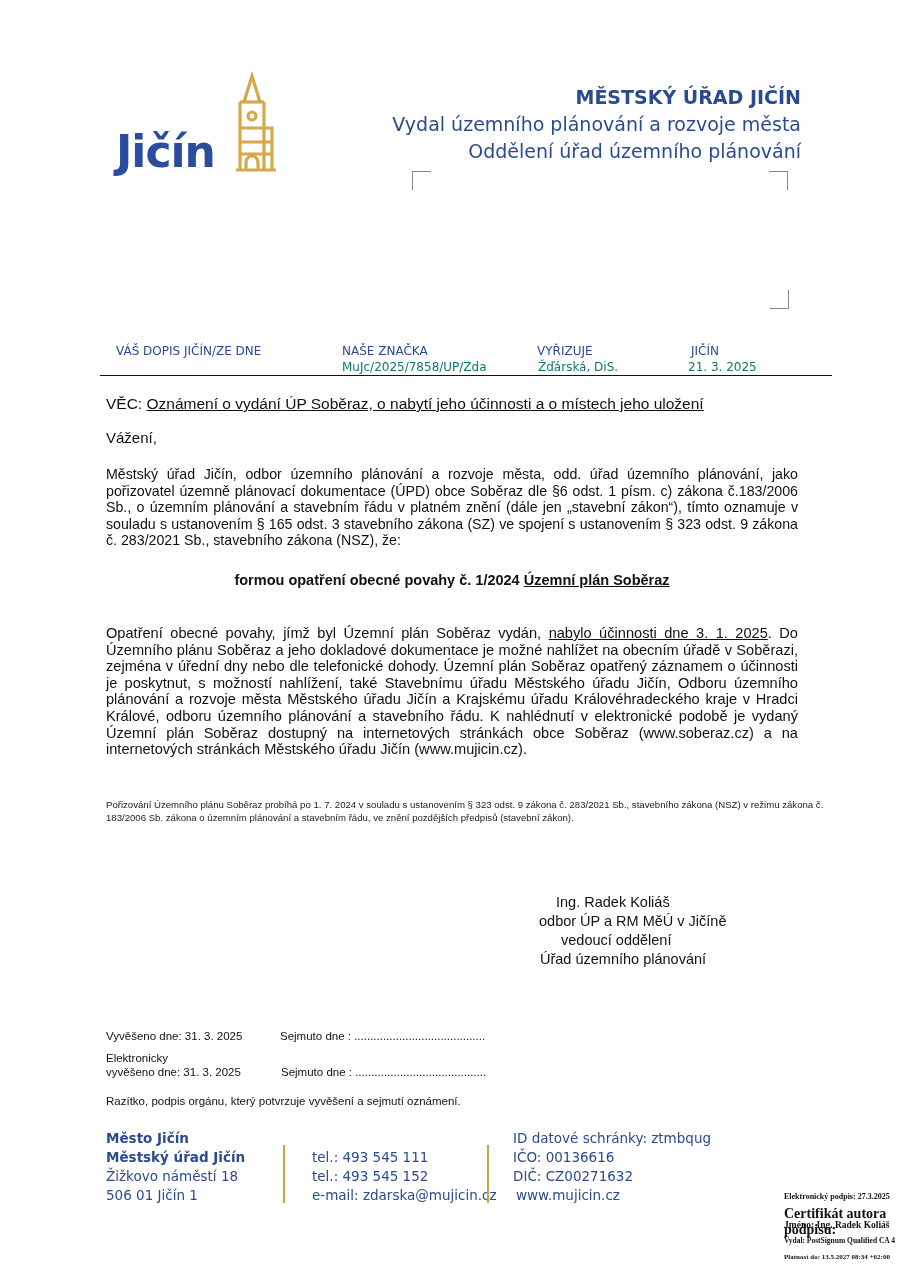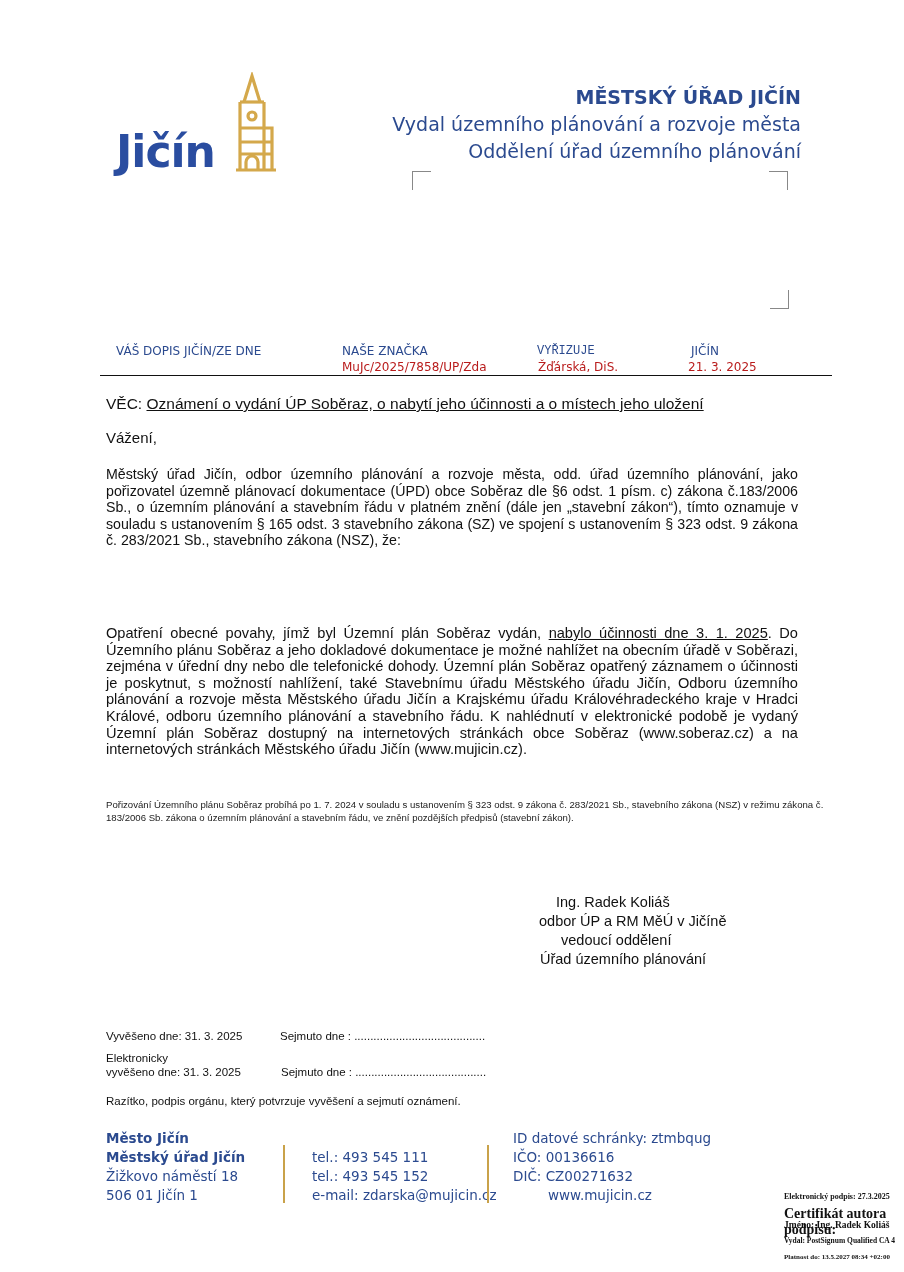--- a/index.html
+++ b/index.html
@@ -9,21 +9,21 @@
   .logo-tower { left: 232px; top: 72px; width: 44px; height: 100px; }
   .hdr { right: 103px; text-align: right; color: #2b4a8f; font-family: "DejaVu Sans", sans-serif; }
   .hdr-title { top: 86px; font-size: 19px; font-weight: bold; }
   .hdr-sub1 { top: 113px; font-size: 19px; }
   .hdr-sub2 { top: 140px; font-size: 19px; }
   .bracket { border-color: #888; border-style: solid; width: 18px; height: 18px; }
   .br-tl { left: 412px; top: 171px; border-width: 1.5px 0 0 1.5px; }
   .br-tr { left: 769px; top: 171px; border-width: 1.5px 1.5px 0 0; }
   .br-br { left: 770px; top: 290px; border-width: 0 1.5px 1.5px 0; }
   .meta-label { top: 344px; font-size: 12px; color: #2b4a8f; font-family: "DejaVu Sans", sans-serif; }
-  .meta-val { top: 360px; font-size: 12px; color: #b91c1c; font-family: "DejaVu Sans", sans-serif; }
+  .meta-val { top: 360px; font-size: 12px; color: #0f766e; font-family: "DejaVu Sans", sans-serif; }
   .meta-line { left: 100px; top: 375px; width: 732px; height: 1px; background: #111; }
   .body-text { left: 106px; width: 692px; font-size: 14.2px; line-height: 16.6px; text-align: justify; }
   .vec { top: 396px; font-size: 15.5px; }
   .vec u { font-weight: normal; }
   .center-bold { left: 106px; width: 692px; text-align: center; font-weight: bold; font-size: 14.5px; line-height: 18px; top: 571px; }
   .small-note { left: 106px; width: 720px; font-size: 9.6px; line-height: 13px; top: 798px; color: #222; }
   .sig { font-size: 14.5px; line-height: 19.5px; }
   .posted { font-size: 11.5px; line-height: 14px; color: #111; }
   .footer { font-family: "DejaVu Sans", sans-serif; font-size: 13.5px; line-height: 19px; color: #2b4a8f; }
   .vbar { width: 2px; background: #c9a24a; }
@@ -50,33 +50,34 @@
 <div class="abs hdr hdr-sub1">Vydal územního plánování a rozvoje města</div>
 <div class="abs hdr hdr-sub2">Oddělení úřad územního plánování</div>
 
 <div class="abs bracket br-tl"></div>
 <div class="abs bracket br-tr"></div>
 <div class="abs bracket br-br"></div>
 
 <div class="abs meta-label" style="left:116px;">VÁŠ DOPIS JIČÍN/ZE DNE</div>
 <div class="abs meta-label" style="left:342px;">NAŠE ZNAČKA</div>
 <div class="abs meta-val" style="left:342px;">MuJc/2025/7858/UP/Zda</div>
-<div class="abs meta-label" style="left:537px;font-family:Liberation Mono, monospace;">VYŘIZUJE</div>
+<div class="abs meta-label" style="left:537px;">VYŘIZUJE</div>
 <div class="abs meta-val" style="left:538px;">Žďárská, DiS.</div>
 <div class="abs meta-label" style="left:691px;">JIČÍN</div>
 <div class="abs meta-val" style="left:688px;">21. 3. 2025</div>
 <div class="abs meta-line"></div>
 
 <div class="abs body-text vec"><span>VĚC: </span><u>Oznámení o vydání ÚP Soběraz, o nabytí jeho účinnosti a o místech jeho uložení</u></div>
 
 <div class="abs body-text" style="top:430px; font-size:15px;">Vážení,</div>
 
 <div class="abs body-text" style="top:466px;">Městský úřad Jičín, odbor územního plánování a rozvoje města, odd. úřad územního plánování, jako pořizovatel územně plánovací dokumentace (ÚPD) obce Soběraz dle §6 odst. 1 písm. c) zákona č.183/2006 Sb., o územním plánování a stavebním řádu v platném znění (dále jen „stavební zákon“), tímto oznamuje v souladu s ustanovením § 165 odst. 3 stavebního zákona (SZ) ve spojení s ustanovením § 323 odst. 9 zákona č. 283/2021 Sb., stavebního zákona (NSZ), že:</div>
 
 <div class="abs center-bold">
+  <div><span>formou opatření obecné povahy č. 1/2024 </span><u>Územní plán Soběraz</u></div>
 </div>
 
 <div class="abs body-text" style="top:625px; font-size:14.6px;"><span>Opatření obecné povahy, jímž byl Územní plán Soběraz vydán, </span><u>nabylo účinnosti dne 3. 1. 2025</u><span>. Do Územního plánu Soběraz a jeho dokladové dokumentace je možné nahlížet na obecním úřadě v Soběrazi, zejména v úřední dny nebo dle telefonické dohody. Územní plán Soběraz opatřený záznamem o účinnosti je poskytnut, s možností nahlížení, také Stavebnímu úřadu Městského úřadu Jičín, Odboru územního plánování a rozvoje města Městského úřadu Jičín a Krajskému úřadu Královéhradeckého kraje v Hradci Králové, odboru územního plánování a stavebního řádu. K nahlédnutí v elektronické podobě je vydaný Územní plán Soběraz dostupný na internetových stránkách obce Soběraz (www.soberaz.cz) a na internetových stránkách Městského úřadu Jičín (www.mujicin.cz).</span></div>
 
 <div class="abs small-note">Pořizování Územního plánu Soběraz probíhá po 1. 7. 2024 v souladu s ustanovením § 323 odst. 9 zákona č. 283/2021 Sb., stavebního zákona (NSZ) v režimu zákona č. 183/2006 Sb. zákona o územním plánování a stavebním řádu, ve znění pozdějších předpisů (stavební zákon).</div>
 
 <div class="abs sig" style="left:556px; top:893px;">Ing. Radek Koliáš</div>
 <div class="abs sig" style="left:539px; top:912px;">odbor ÚP a RM MěÚ v Jičíně</div>
 <div class="abs sig" style="left:561px; top:931px;">vedoucí oddělení</div>
 <div class="abs sig" style="left:540px; top:950px;text-align:right;">Úřad územního plánování</div>
@@ -98,20 +99,20 @@
 <div class="abs footer" style="left:312px; top:1148px;">
   <div>tel.: 493 545 111</div>
   <div>tel.: 493 545 152</div>
   <div>e-mail: zdarska@mujicin.cz</div>
 </div>
 <div class="abs vbar" style="left:487px; top:1145px; height:58px;"></div>
 <div class="abs footer" style="left:513px; top:1129px;">
   <div>ID datové schránky: ztmbqug</div>
   <div>IČO: 00136616</div>
   <div>DIČ: CZ00271632</div>
-  <div style="padding-left:3px;margin-left:32px;">www.mujicin.cz</div>
+  <div style="padding-left:3px;">www.mujicin.cz</div>
 </div>
 
 <div class="abs esig" style="left:748px; top:1192px; font-size:8px;">Elektronický podpis: 27.3.2025</div>
 <div class="abs esig" style="left:748px; top:1206px; font-size:14px;">Certifikát autora podpisu:</div>
 <div class="abs esig" style="left:748px; top:1220px; font-size:9.5px;">Jméno: Ing. Radek Koliáš</div>
 <div class="abs esig" style="left:748px; top:1236px; font-size:7.5px;">Vydal: PostSignum Qualified CA 4</div>
 <div class="abs esig" style="left:748px; top:1253px; font-size:7px;">Platnost do: 13.5.2027 08:34 +02:00</div>
 
 </body></html>

